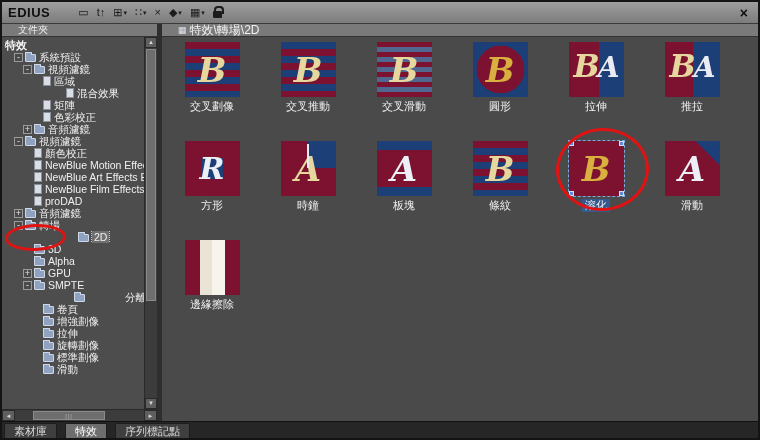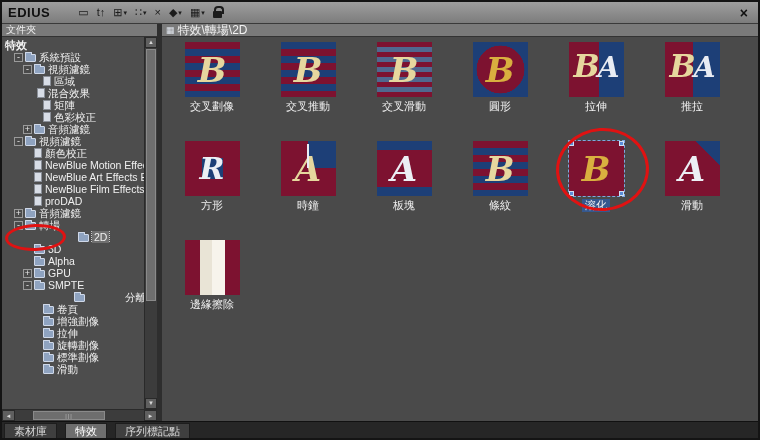--- a/index.html
+++ b/index.html
@@ -23,21 +23,21 @@
   .lock { position:relative; width:9px; height:7px; background:#1c1c1c; border-radius:1px; margin-top:4px; display:inline-block; }
   .lock::before { content:''; position:absolute; top:-5px; left:1px; width:6px; height:6px;
     border:2px solid #1c1c1c; border-bottom:none; border-radius:4px 4px 0 0; }
   .close-btn { margin-left:auto; font-size:14px; font-weight:bold; color:#111; padding:0 4px; cursor:default; }
 
   
   .body { flex:1; display:flex; min-height:0; }
   .left-panel { width:160px; flex:none; display:flex; flex-direction:column; border-right:5px solid #2e2e2e; background:#4d4d4d; }
   .panel-header {
     height:13px; flex:none; background:#7a7a7a; border-bottom:1px solid #333;
-    color:#eee; font-size:10px; line-height:12px; padding:0 4px; display:flex; align-items:center; gap:3px;
+    color:#eee; font-size:10px; line-height:12px; padding:0 16px; display:flex; align-items:center; gap:3px;
     white-space:nowrap; overflow:hidden;
   }
   .tree-wrap { flex:1; display:flex; min-height:0; }
   .tree { flex:1; overflow:hidden; padding-top:2px; }
 
   .tree-row { height:12px; display:flex; align-items:center; white-space:nowrap; overflow:hidden; cursor:default; }
   .tree-label { font-size:10.5px; line-height:12px; color:#f0f0f0; }
   .tree-label.bold { font-weight:bold; font-size:11px; }
   .tree-row.selected .tree-label { background:#6f6f6f; outline:1px dotted #c8c8c8; padding:0 2px; }
   .expander {
@@ -176,21 +176,21 @@
             <div class="tree-row" style="padding-left: 21px;">
               <span class="expander">-</span>
               <span class="icon-folder"></span>
               <span class="tree-label">視頻濾鏡</span>
             </div>
             <div class="tree-row" style="padding-left: 30px; text-align: right;">
               <span class="expander-spacer"></span>
               <span class="icon-file"></span>
               <span class="tree-label">區域</span>
             </div>
-            <div class="tree-row" style="padding-left: 24px;">
+            <div class="tree-row" style="padding-left: 24px; margin-left: 29px;">
               <span class="expander-spacer"></span>
               <span class="icon-file"></span>
               <span class="tree-label">混合效果</span>
             </div>
             <div class="tree-row" style="padding-left: 30px;">
               <span class="expander-spacer"></span>
               <span class="icon-file"></span>
               <span class="tree-label">矩陣</span>
             </div>
             <div class="tree-row" style="padding-left: 30px;">

